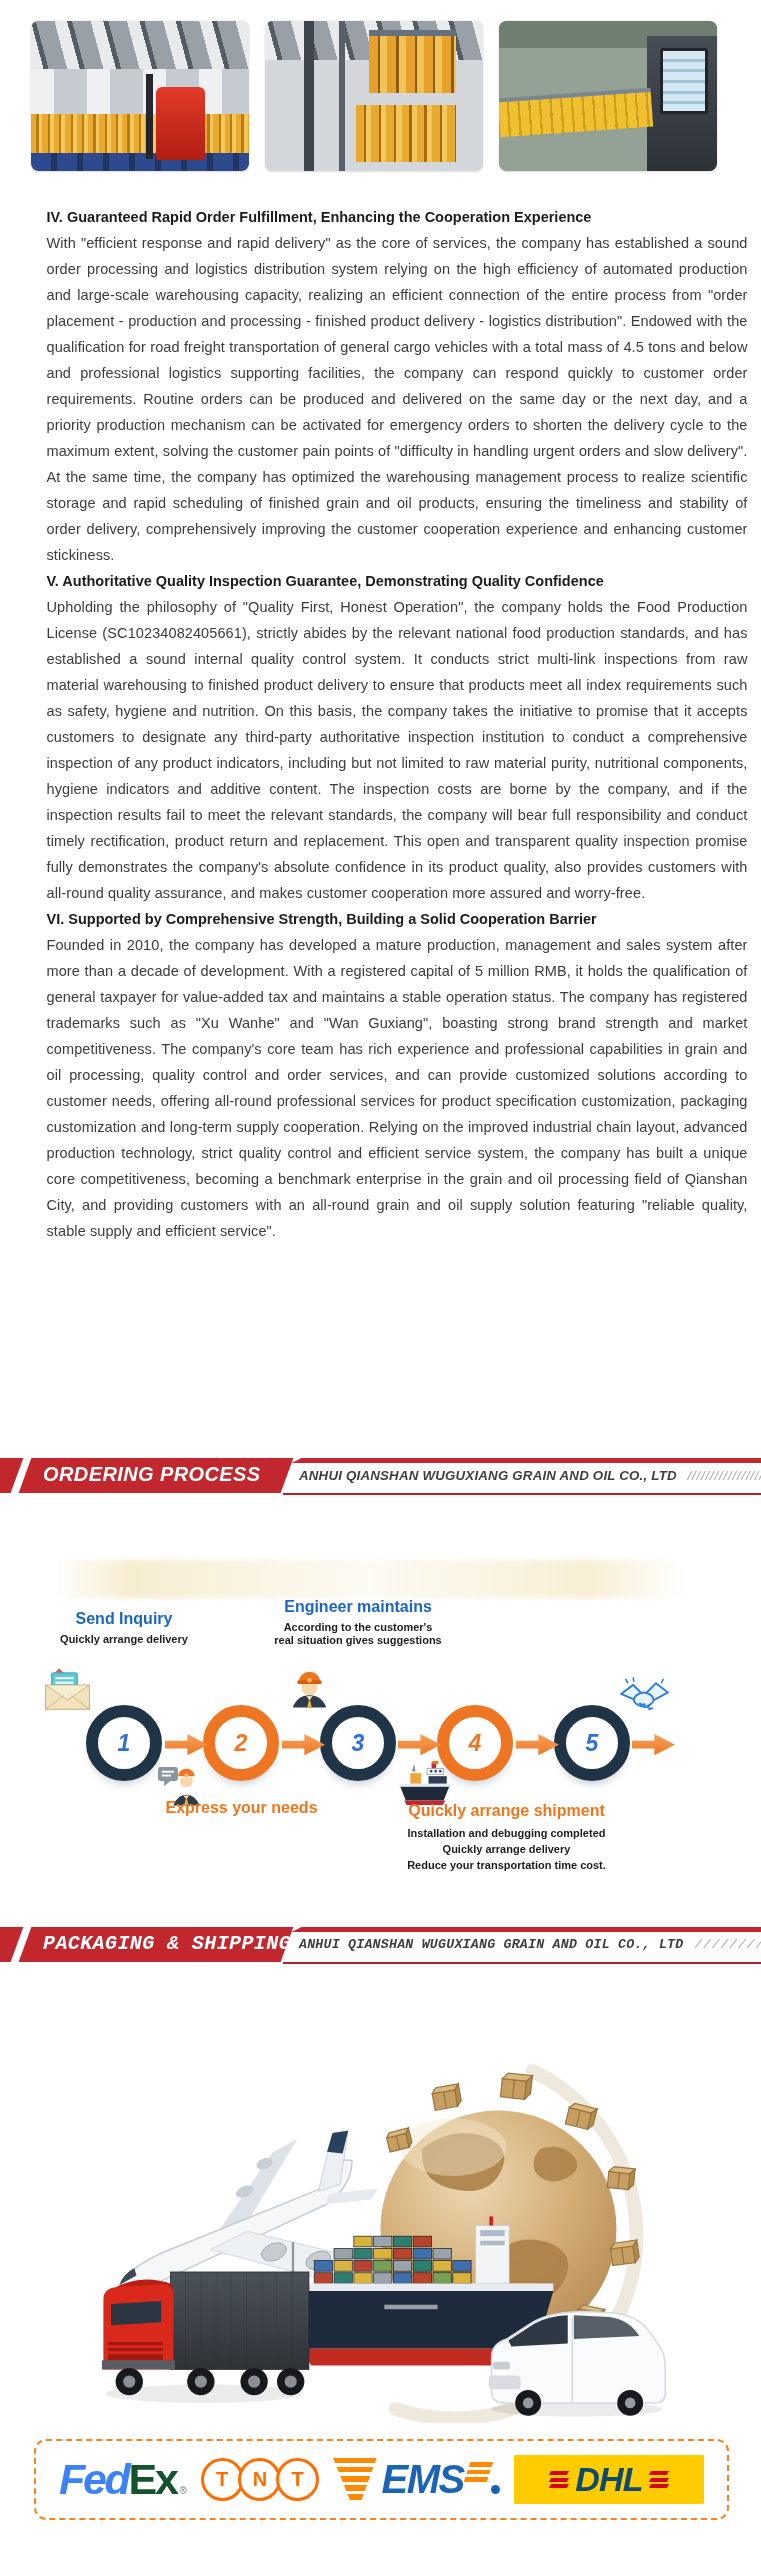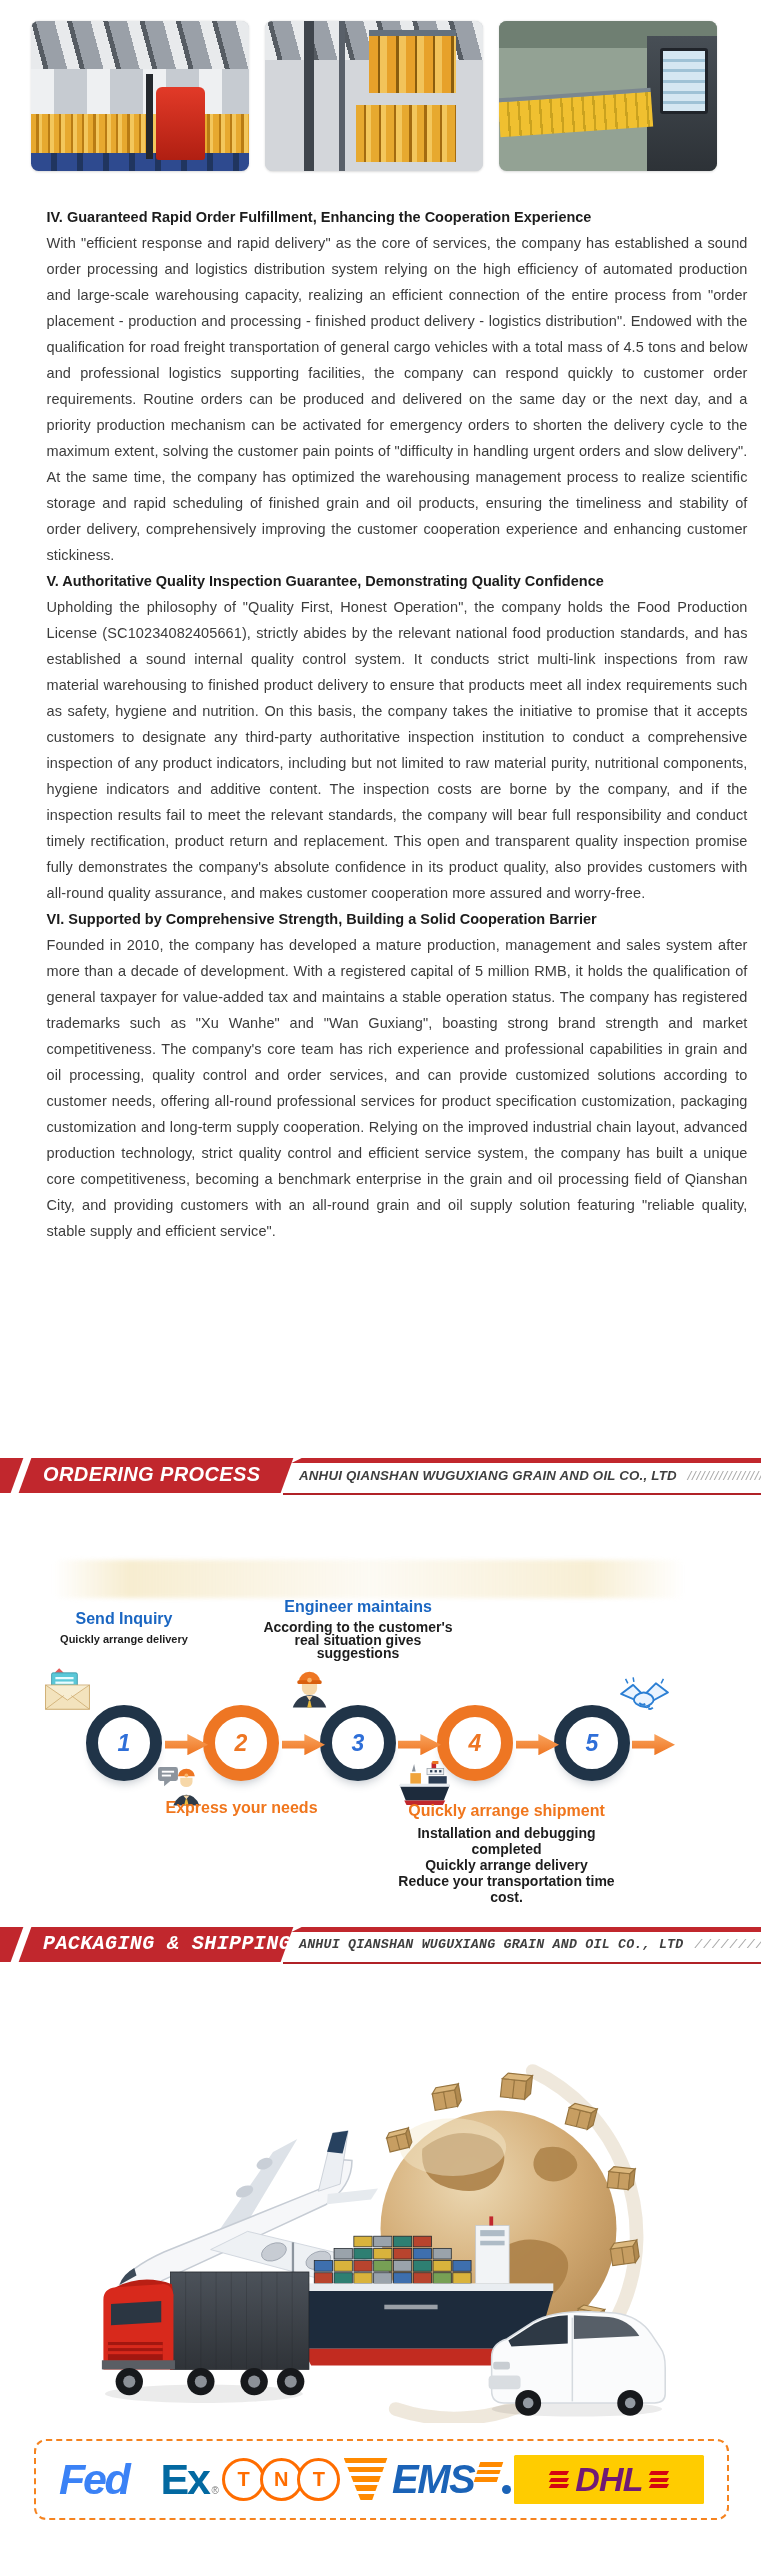--- a/index.html
+++ b/index.html
@@ -40,59 +40,59 @@
   .banner .slashes { color:#a9a9a9; margin-left:10.7px; font-weight:400; letter-spacing:0.8px; }
 
   
   .process { position:absolute; top:1554px; left:0; width:762px; height:358px; }
   .watermark { position:absolute; top:6.1px; left:53px; width:632px; height:38px;
     background:linear-gradient(90deg,rgba(246,236,210,0) 0,rgba(240,222,170,.55) 12%,rgba(246,236,210,.25) 50%,rgba(240,222,170,.5) 85%,rgba(246,236,210,0) 100%);
     filter:blur(2.3px); border-radius:6.1px; }
   .step-block { position:absolute; text-align:center; }
   .step-title-blue { font-size:16px; font-weight:700; color:#1a66c2; }
   .step-title-orange { font-size:16px; font-weight:700; color:#f0761d; }
-  .step-desc { margin-top:5.3px; font-size:14px; line-height:13px; font-weight:700; color:#1d1d1d; white-space:pre-line; }
+  .step-desc { margin-top:5.3px; font-size:11px; line-height:13px; font-weight:700; color:#1d1d1d; white-space:pre-line; }
   .desc-sm { font-size:10px; line-height:12.6px; }
   .desc-loose { line-height:16px; }
   .ring { position:absolute; top:151px; width:76px; height:76px; border-radius:50%; display:flex; align-items:center; justify-content:center;
     background:#ffffff; box-shadow:0 7.6px 9.1px -5.3px rgba(32,52,72,.28); }
   .ring-navy { border:12.2px solid #203448; }
   .ring-orange { border:12.2px solid #ee7623; }
   .ring .num { font-size:23px; font-weight:700; font-style:italic; }
   .num-blue { color:#2f6fd8; } .num-orange { color:#ee7623; }
   .flow-arrow { position:absolute; top:180px; width:43px; height:21.3px;
     background:linear-gradient(180deg,#f9a35d,#ee7623);
     clip-path:polygon(0 32%,52% 32%,52% 0,100% 50%,52% 100%,52% 68%,0 68%); }
   .p-icon { position:absolute; }
 
   
   .collage { position:absolute; top:2057px; left:76px; width:609px; height:366px; }
 
   
   .carriers { position:absolute; top:2439px; left:34px; width:695px; height:81px; border:2.3px dashed #f5831f; border-radius:12.2px;
     display:flex; align-items:center; justify-content:space-between; padding:0 23px; background:#ffffff; }
   .fedex { font-size:43px; font-weight:800; letter-spacing:-2.3px; display:flex; align-items:baseline; }
-  .fedex .fed { color:#3b82f6;font-style:italic; } .fedex .ex { color:#0369a1;margin-left:32px; }
+  .fedex .fed { color:#3b82f6;font-style:italic; } .fedex .ex { color:#14532d; }
   .fedex .reg { font-size:10px; font-weight:400; letter-spacing:0; color:#7c7c7c; margin-left:3px; }
   .tnt { display:flex; align-items:center; }
   .tnt-circle { width:43px; height:43px; border:3.8px solid #ff6d00; border-radius:50%; background:#fff; display:flex; align-items:center; justify-content:center;
     font-size:20px; font-weight:800; color:#ff6d00; }
   .tnt-circle + .tnt-circle { margin-left:-5.3px; }
   .ems { display:flex; align-items:center; }
   .ems-chevron { width:44px; height:44px; margin-right:4.6px;
     background:repeating-linear-gradient(180deg,#ff8a00 0 5.3px,#ffffff 5.3px 9.1px);
     clip-path:polygon(0 0,100% 0,64% 100%,40% 100%); }
   .ems-text { font-size:40px; font-weight:800; font-style:italic; color:#1b63b7; letter-spacing:-1.5px; }
   .ems-stripes { width:23px; height:20px; margin-left:3px; align-self:flex-start; margin-top:4.6px;
     background:repeating-linear-gradient(180deg,#ff8a00 0 4.6px,#ffffff 4.6px 7.6px); transform:skewX(-18deg); }
   .ems-dot { width:9.1px; height:9.1px; border-radius:50%; background:#1b63b7; align-self:flex-end; margin:0 0 7.6px 1.5px; }
   .dhl { width:190px; height:49px; background:#ffcc00; display:flex; align-items:center; justify-content:center; gap:6.9px; border-radius:1.5px; }
   .dhl-stripes { display:flex; flex-direction:column; gap:3px; }
   .dhl-stripes i { display:block; width:18.3px; height:3.8px; background:#d40511; transform:skewX(-30deg); }
-  .dhl-text { font-size:34px; font-weight:800; font-style:italic; color:#701a75; letter-spacing:-0.8px; }
+  .dhl-text { font-size:34px; font-weight:800; font-style:italic; color:#0c4a6e; letter-spacing:-0.8px; }
 </style>
 </head>
 <body>
 
 <div class="page">
 
   <div class="gallery">
     <div class="photo">
       <div class="layer p-roof"></div>
       <div class="layer p-wall" style="top:32%;height:30%;"></div>

